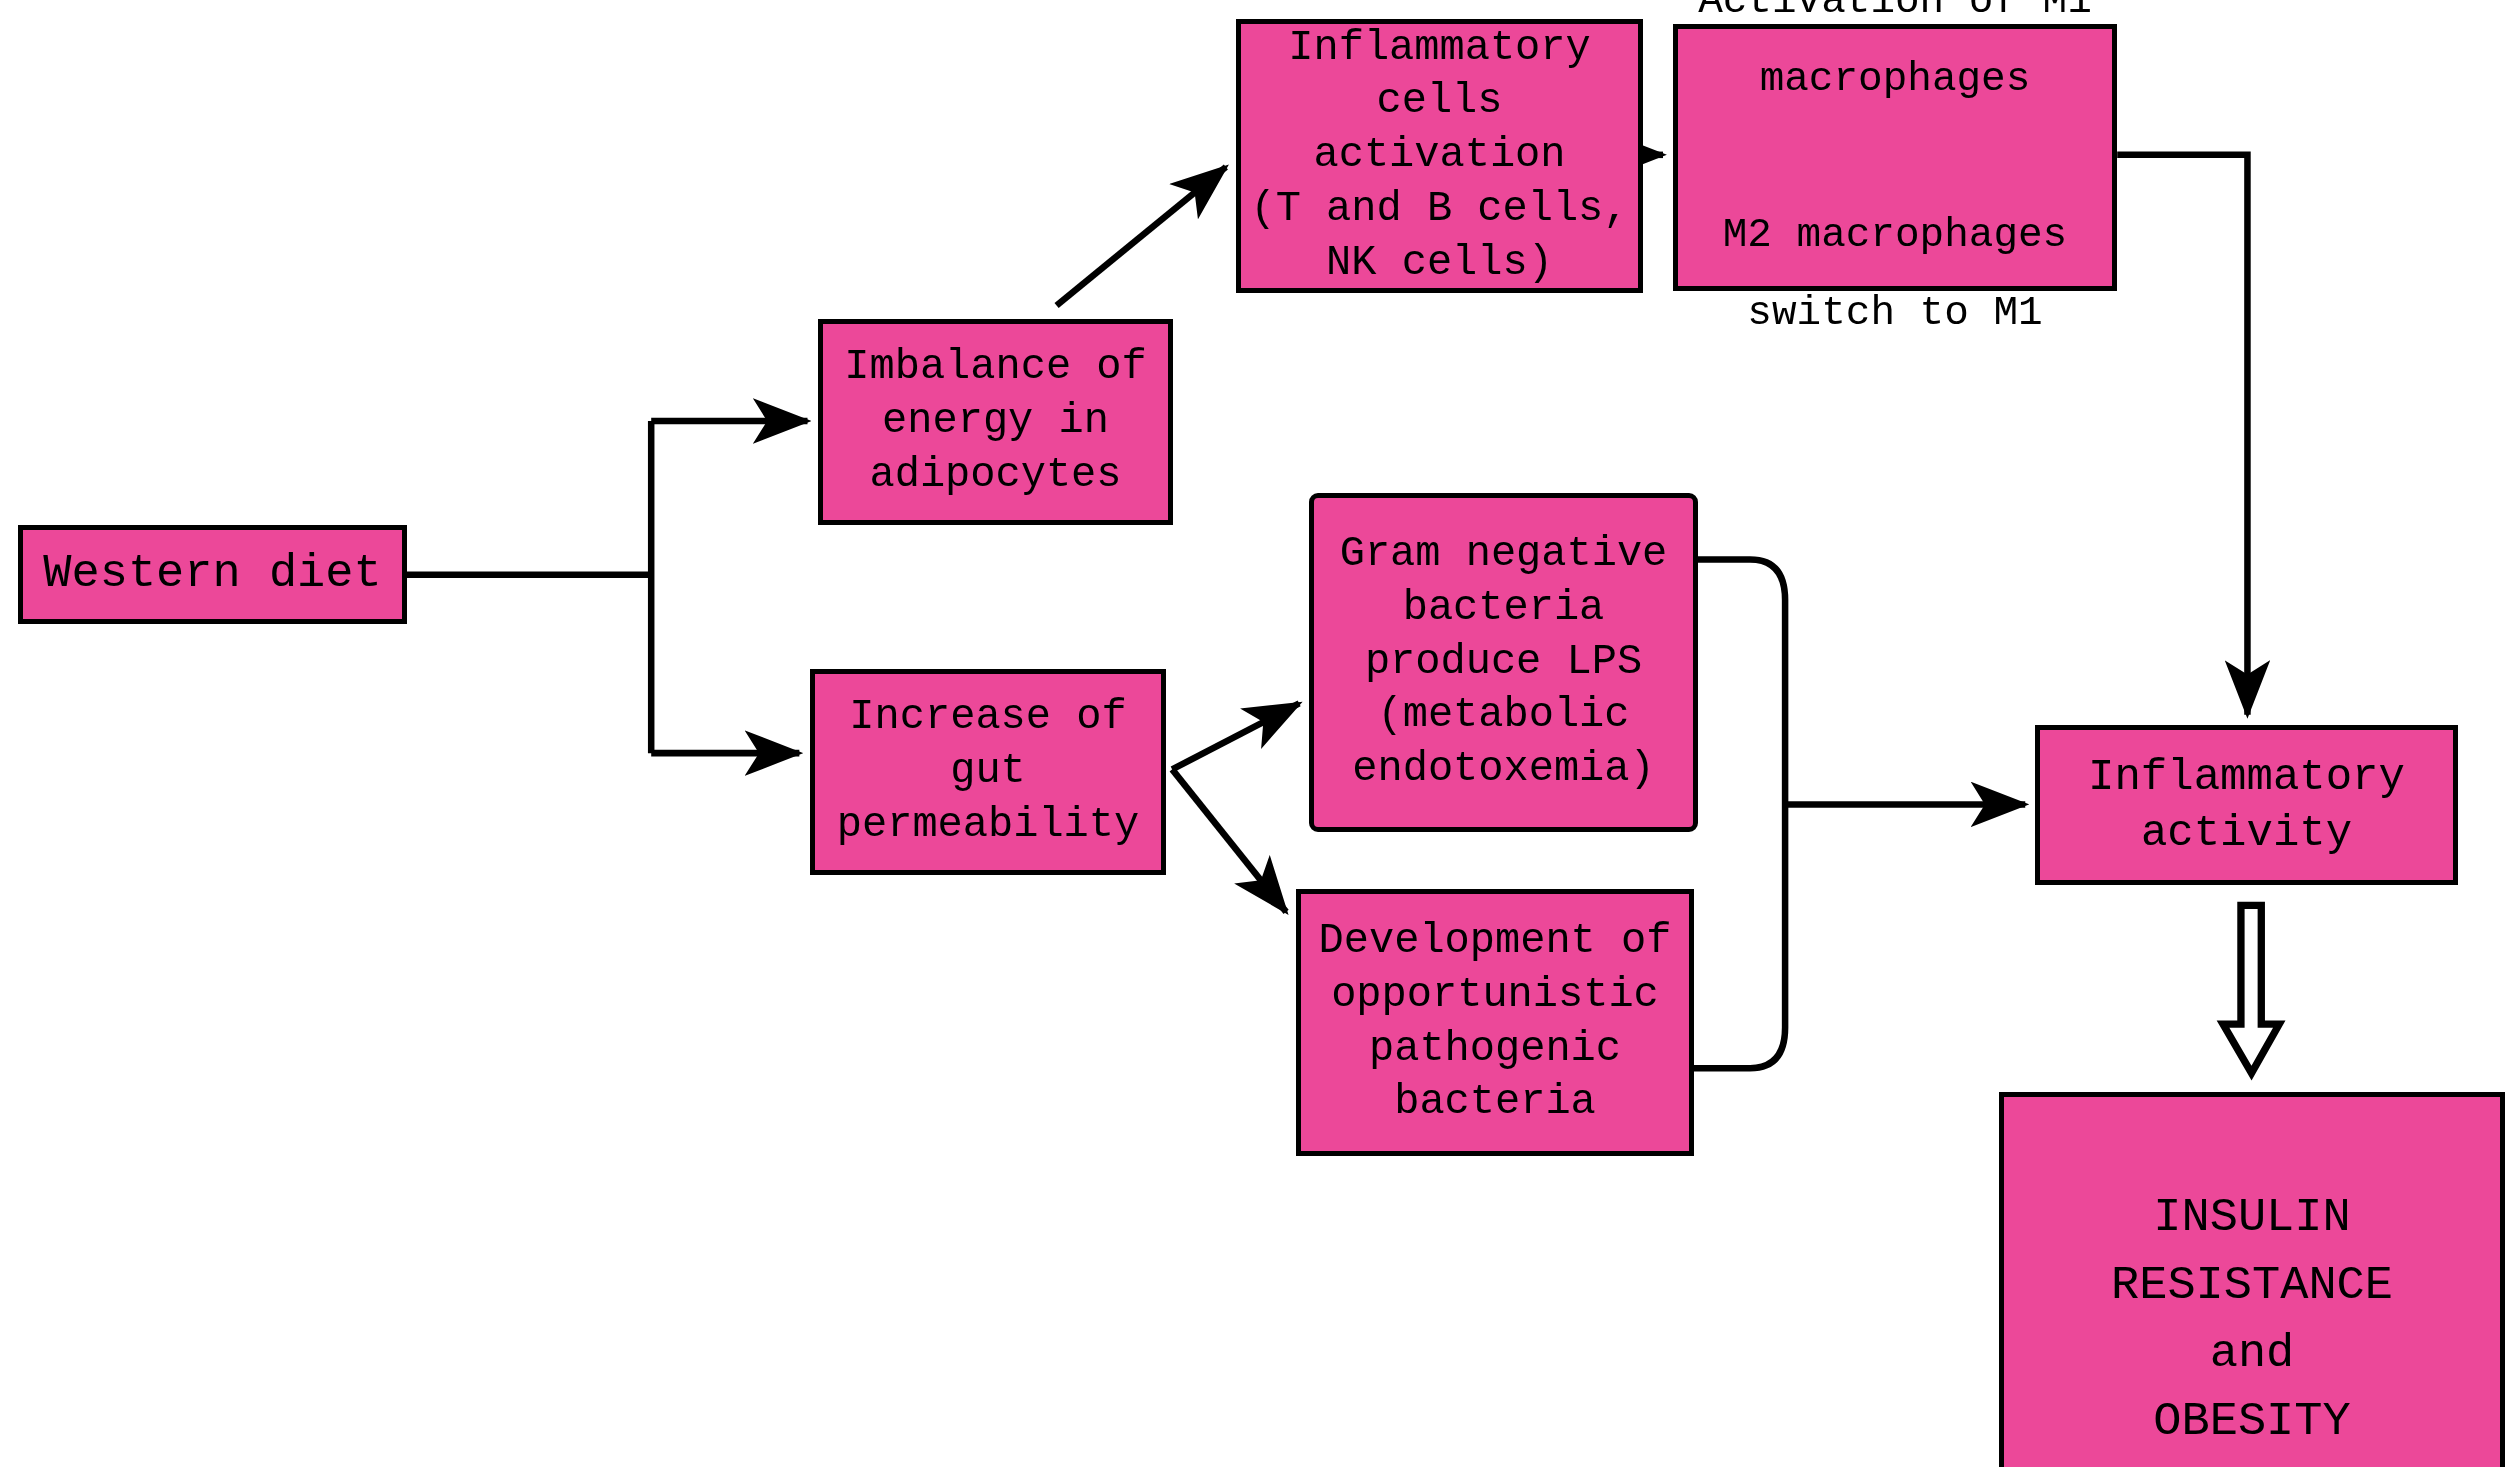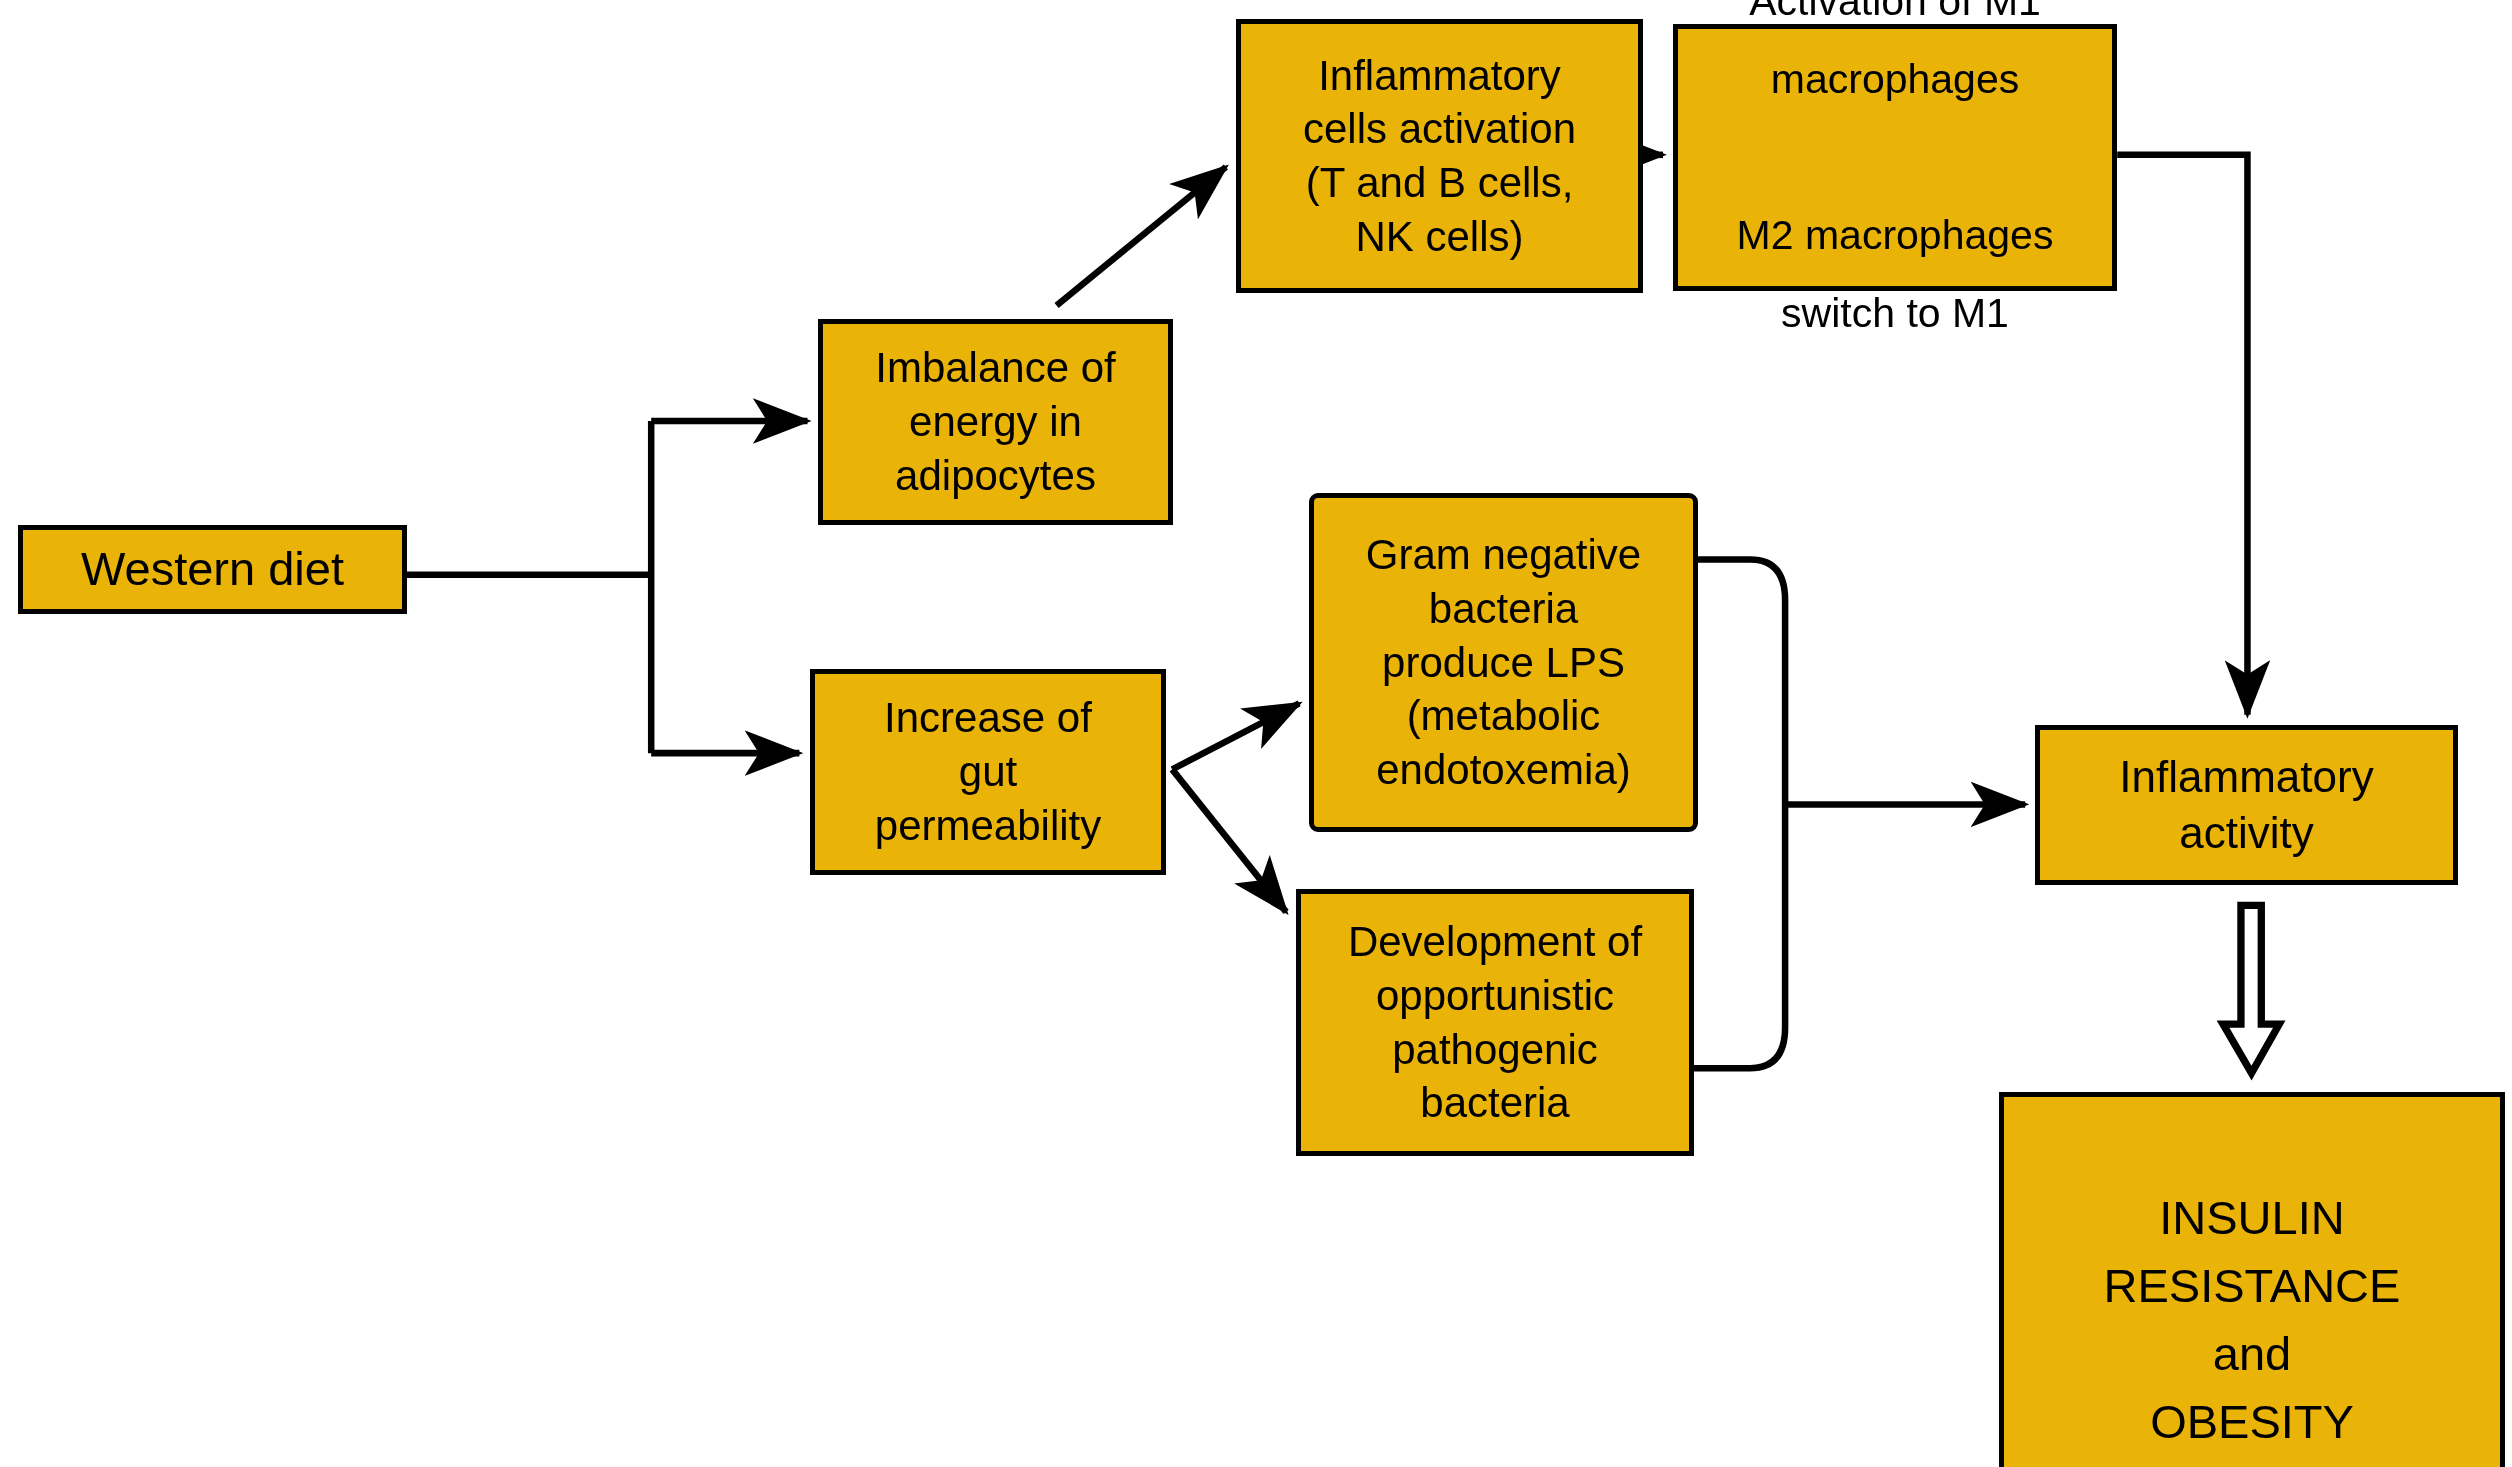--- a/index.html
+++ b/index.html
@@ -12,31 +12,32 @@
     width: 2512px;
     height: 1468px;
     background: #ffffff;
     overflow: hidden;
     font-family: "Liberation Sans", sans-serif;
   }
   .node {
     position: absolute;
     box-sizing: border-box;
     border: 5.7px solid #000000;
-    background: #eab308;
+    background: #ec4899;
     display: flex;
     align-items: center;
     justify-content: center;
     text-align: center;
     color: #000000;
     line-height: 1.28;
     white-space: pre-line;
     z-index: 5;
+    font-family: Liberation Mono, monospace;
   }
-  #node-western-diet   { left: 18px;   top: 525px;  width: 389px; height: 89px; font-size: 47px; }
+  #node-western-diet   { left: 18px;   top: 525px;  width: 389px; height: 99px; font-size: 47px; }
   #node-imbalance      { left: 818px; top: 319px;  width: 355px; height: 206px; font-size: 42px; }
   #node-gut            { left: 810px;  top: 669px;  width: 356px; height: 206px; font-size: 42px; }
   #node-inflam-cells   { left: 1236px; top: 19px;   width: 407px; height: 274px; font-size: 42px; }
   #node-m1            { left: 1673px; top: 24.4px;   width: 444px; height: 267px; font-size: 41px; line-height: 1.9; }
   #node-gram          { left: 1309px; top: 493px;  width: 389px; height: 339px; font-size: 42px; border-radius: 9px; }
   #node-opportunistic { left: 1296px; top: 889px; width: 398px; height: 267px; font-size: 42px; }
   #node-inflam-act    { left: 2035px; top: 725px;  width: 423px; height: 160px; font-size: 44px; }
   #node-outcome       { left: 1999px; top: 1092px; width: 506px; height: 456px; font-size: 47px; line-height: 1.45; }
 
   svg#edges {

